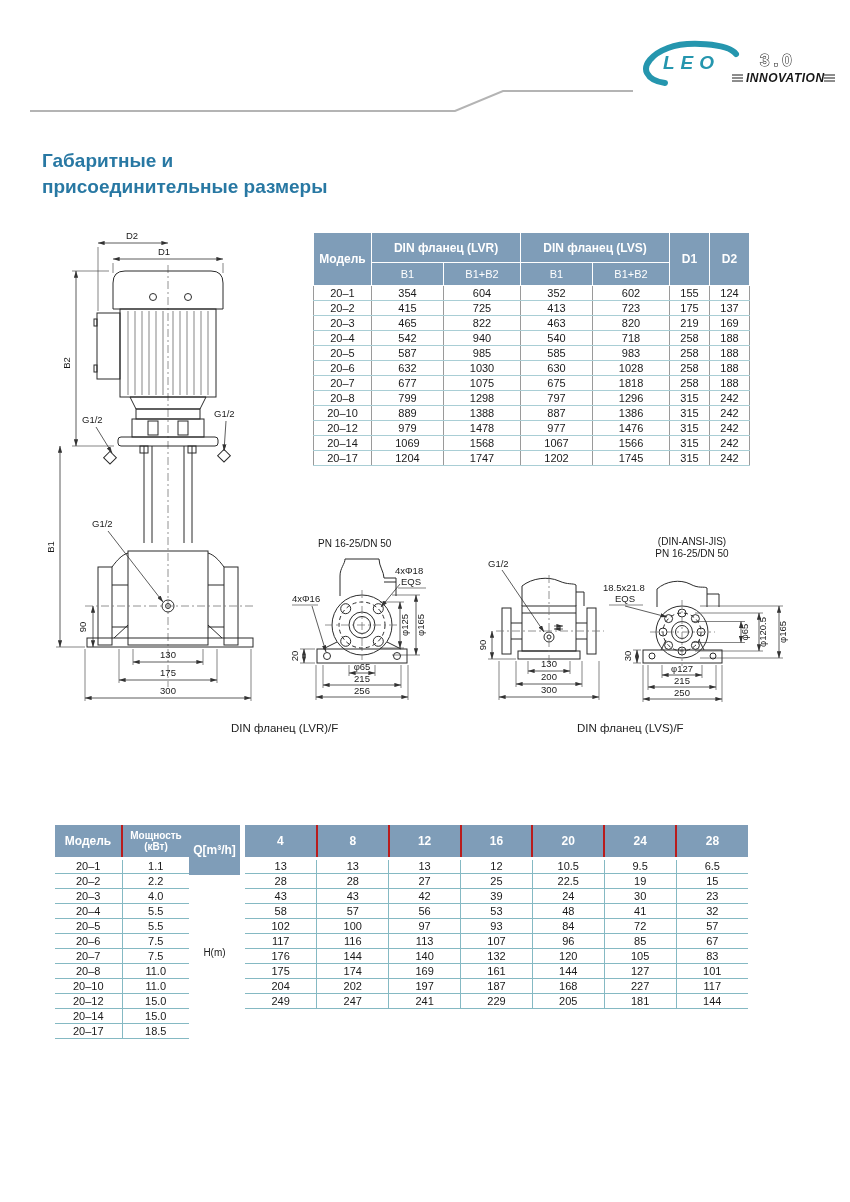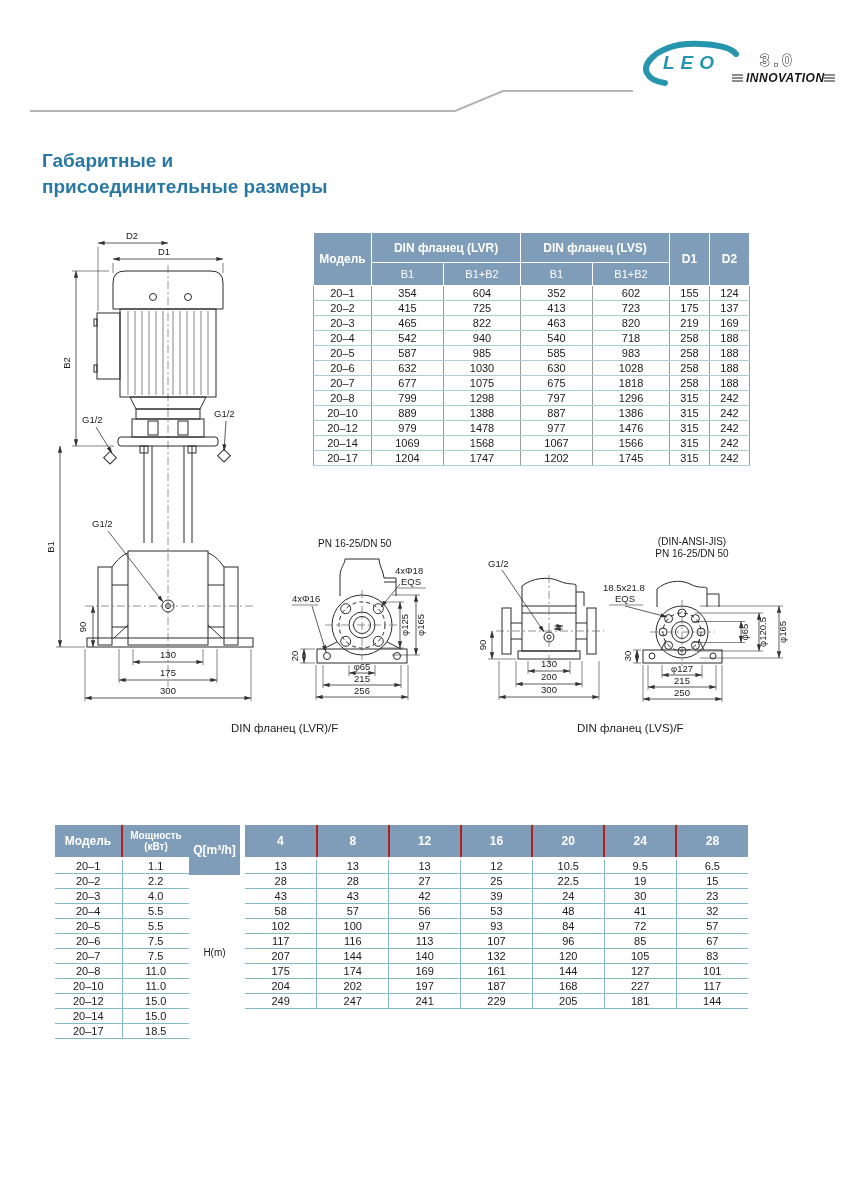--- a/index.html
+++ b/index.html
@@ -567,21 +567,21 @@
       <tr>
         <td>117</td>
         <td>116</td>
         <td>113</td>
         <td>107</td>
         <td>96</td>
         <td>85</td>
         <td>67</td>
       </tr>
       <tr>
-        <td>207</td>
+        <td>176</td>
         <td>144</td>
         <td>140</td>
         <td>132</td>
         <td>120</td>
         <td>105</td>
         <td>83</td>
       </tr>
       <tr>
         <td>175</td>
         <td>174</td>

